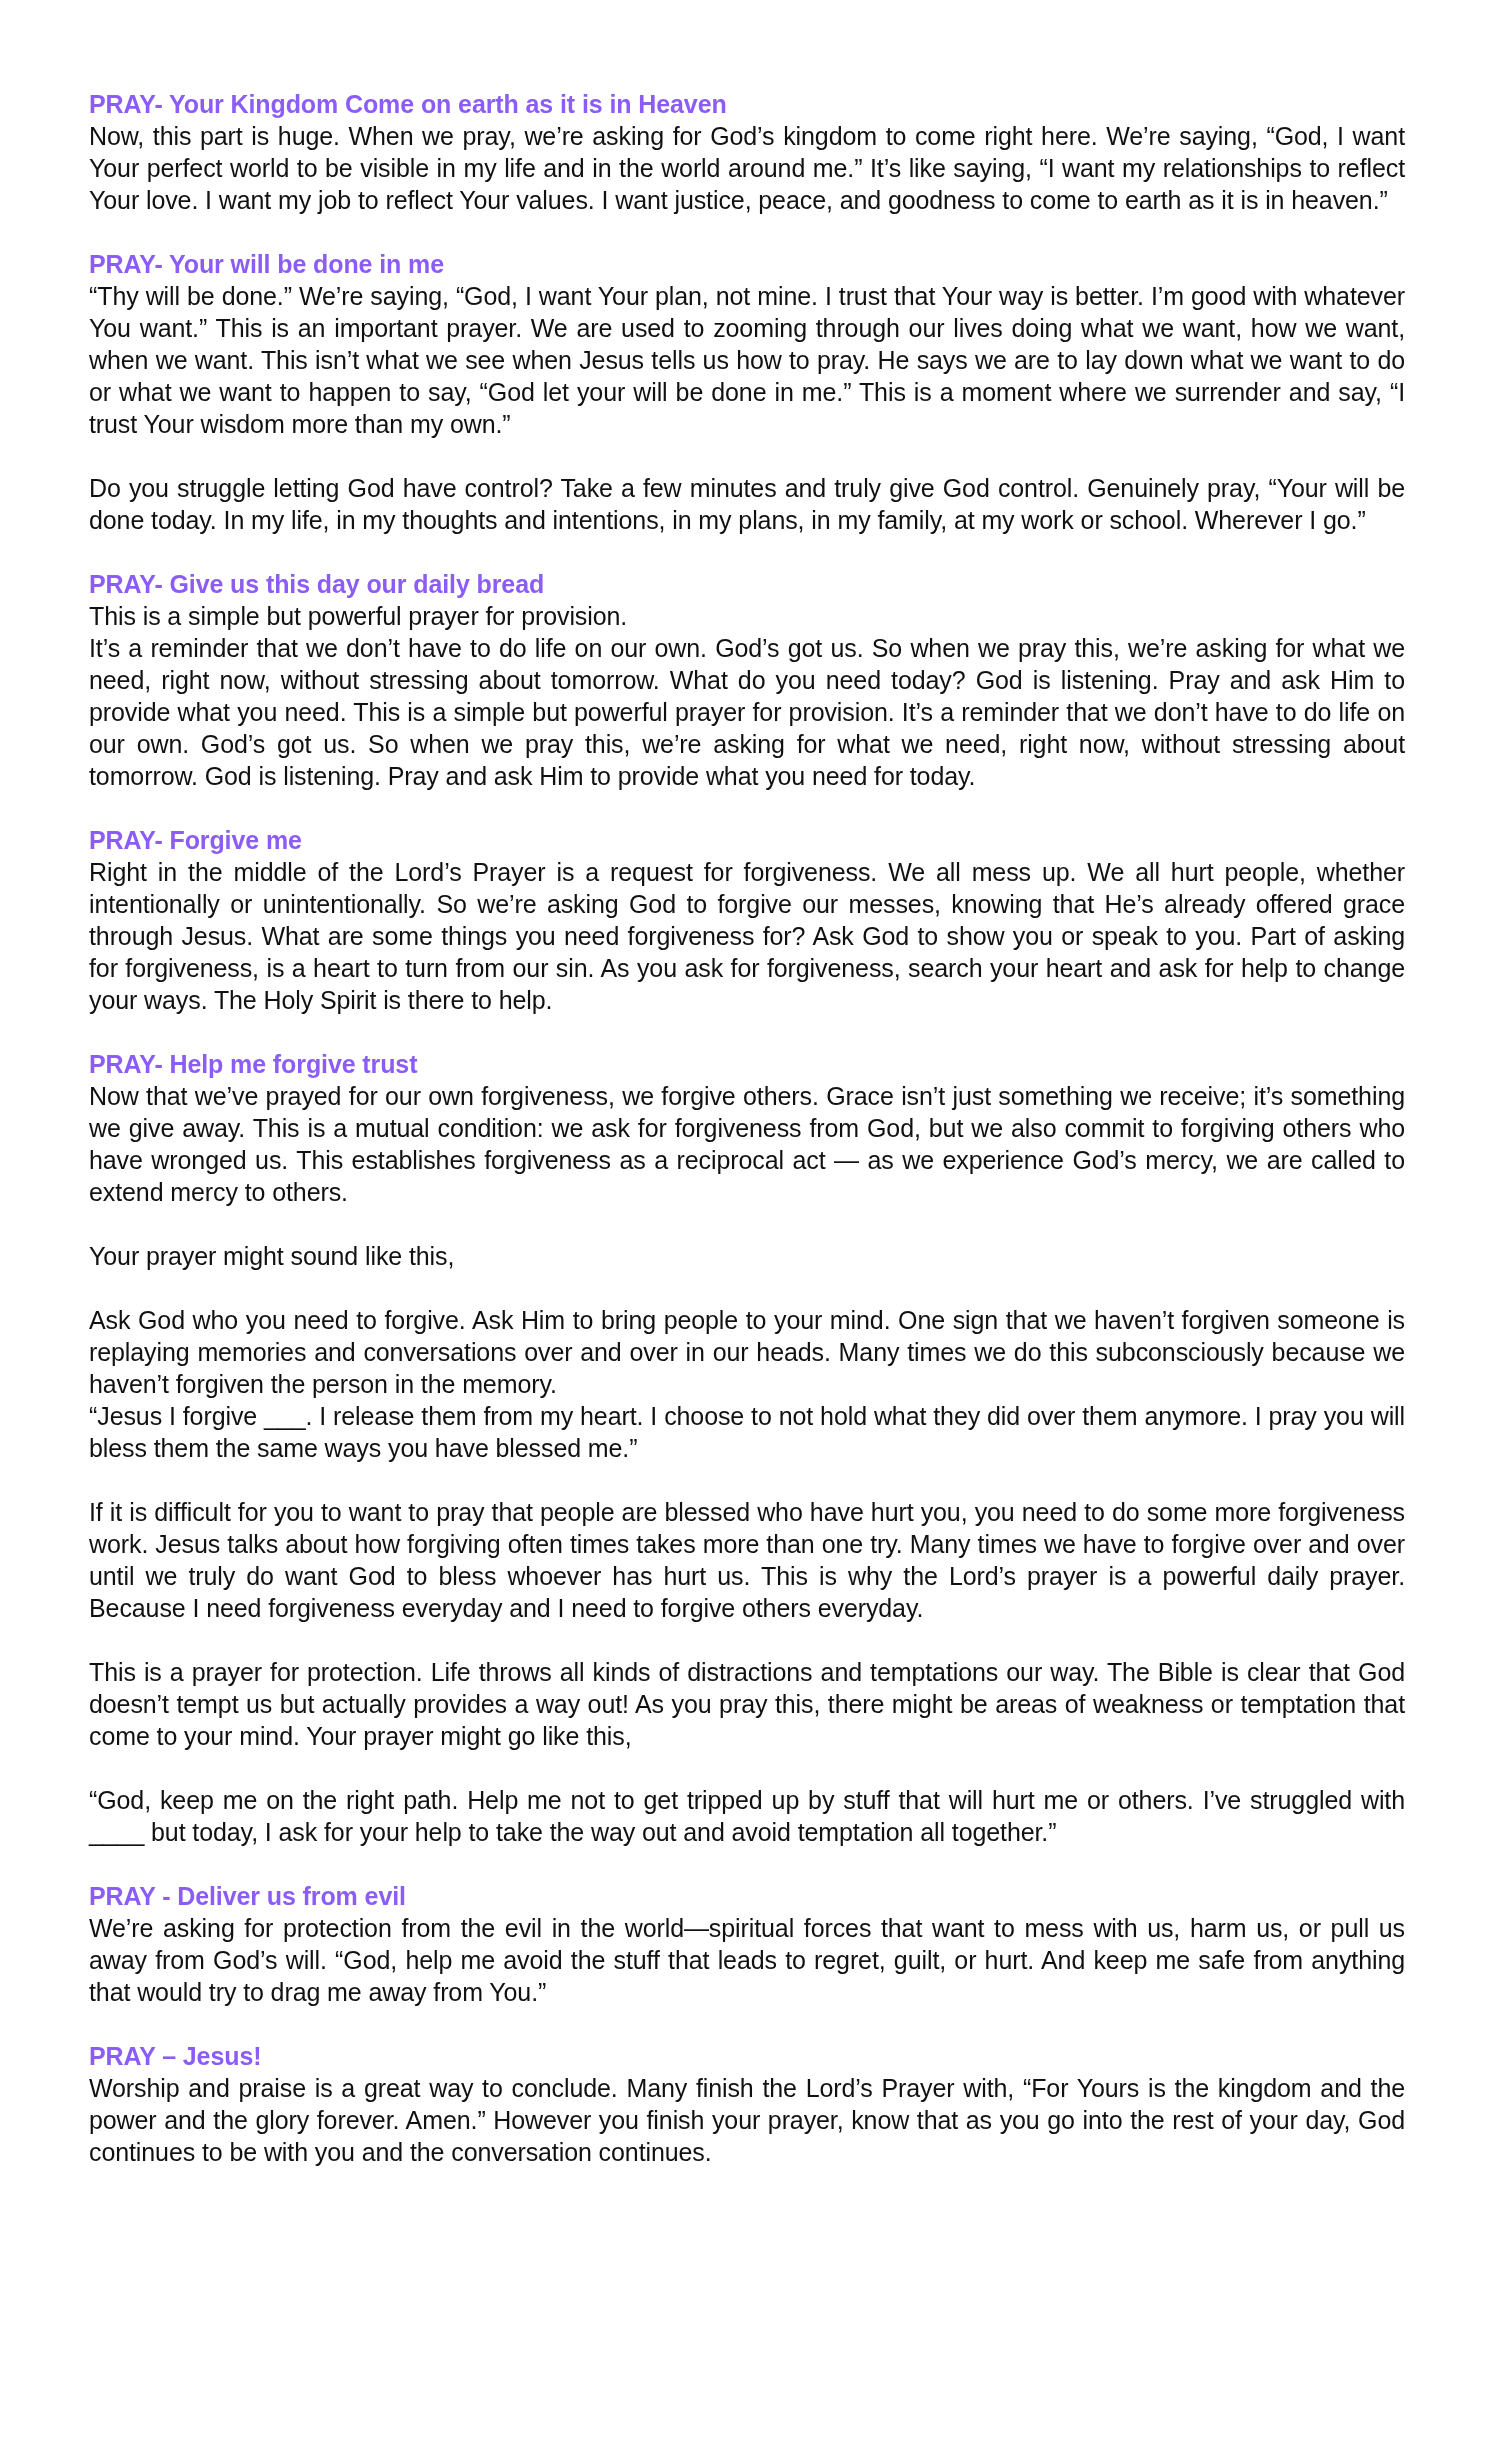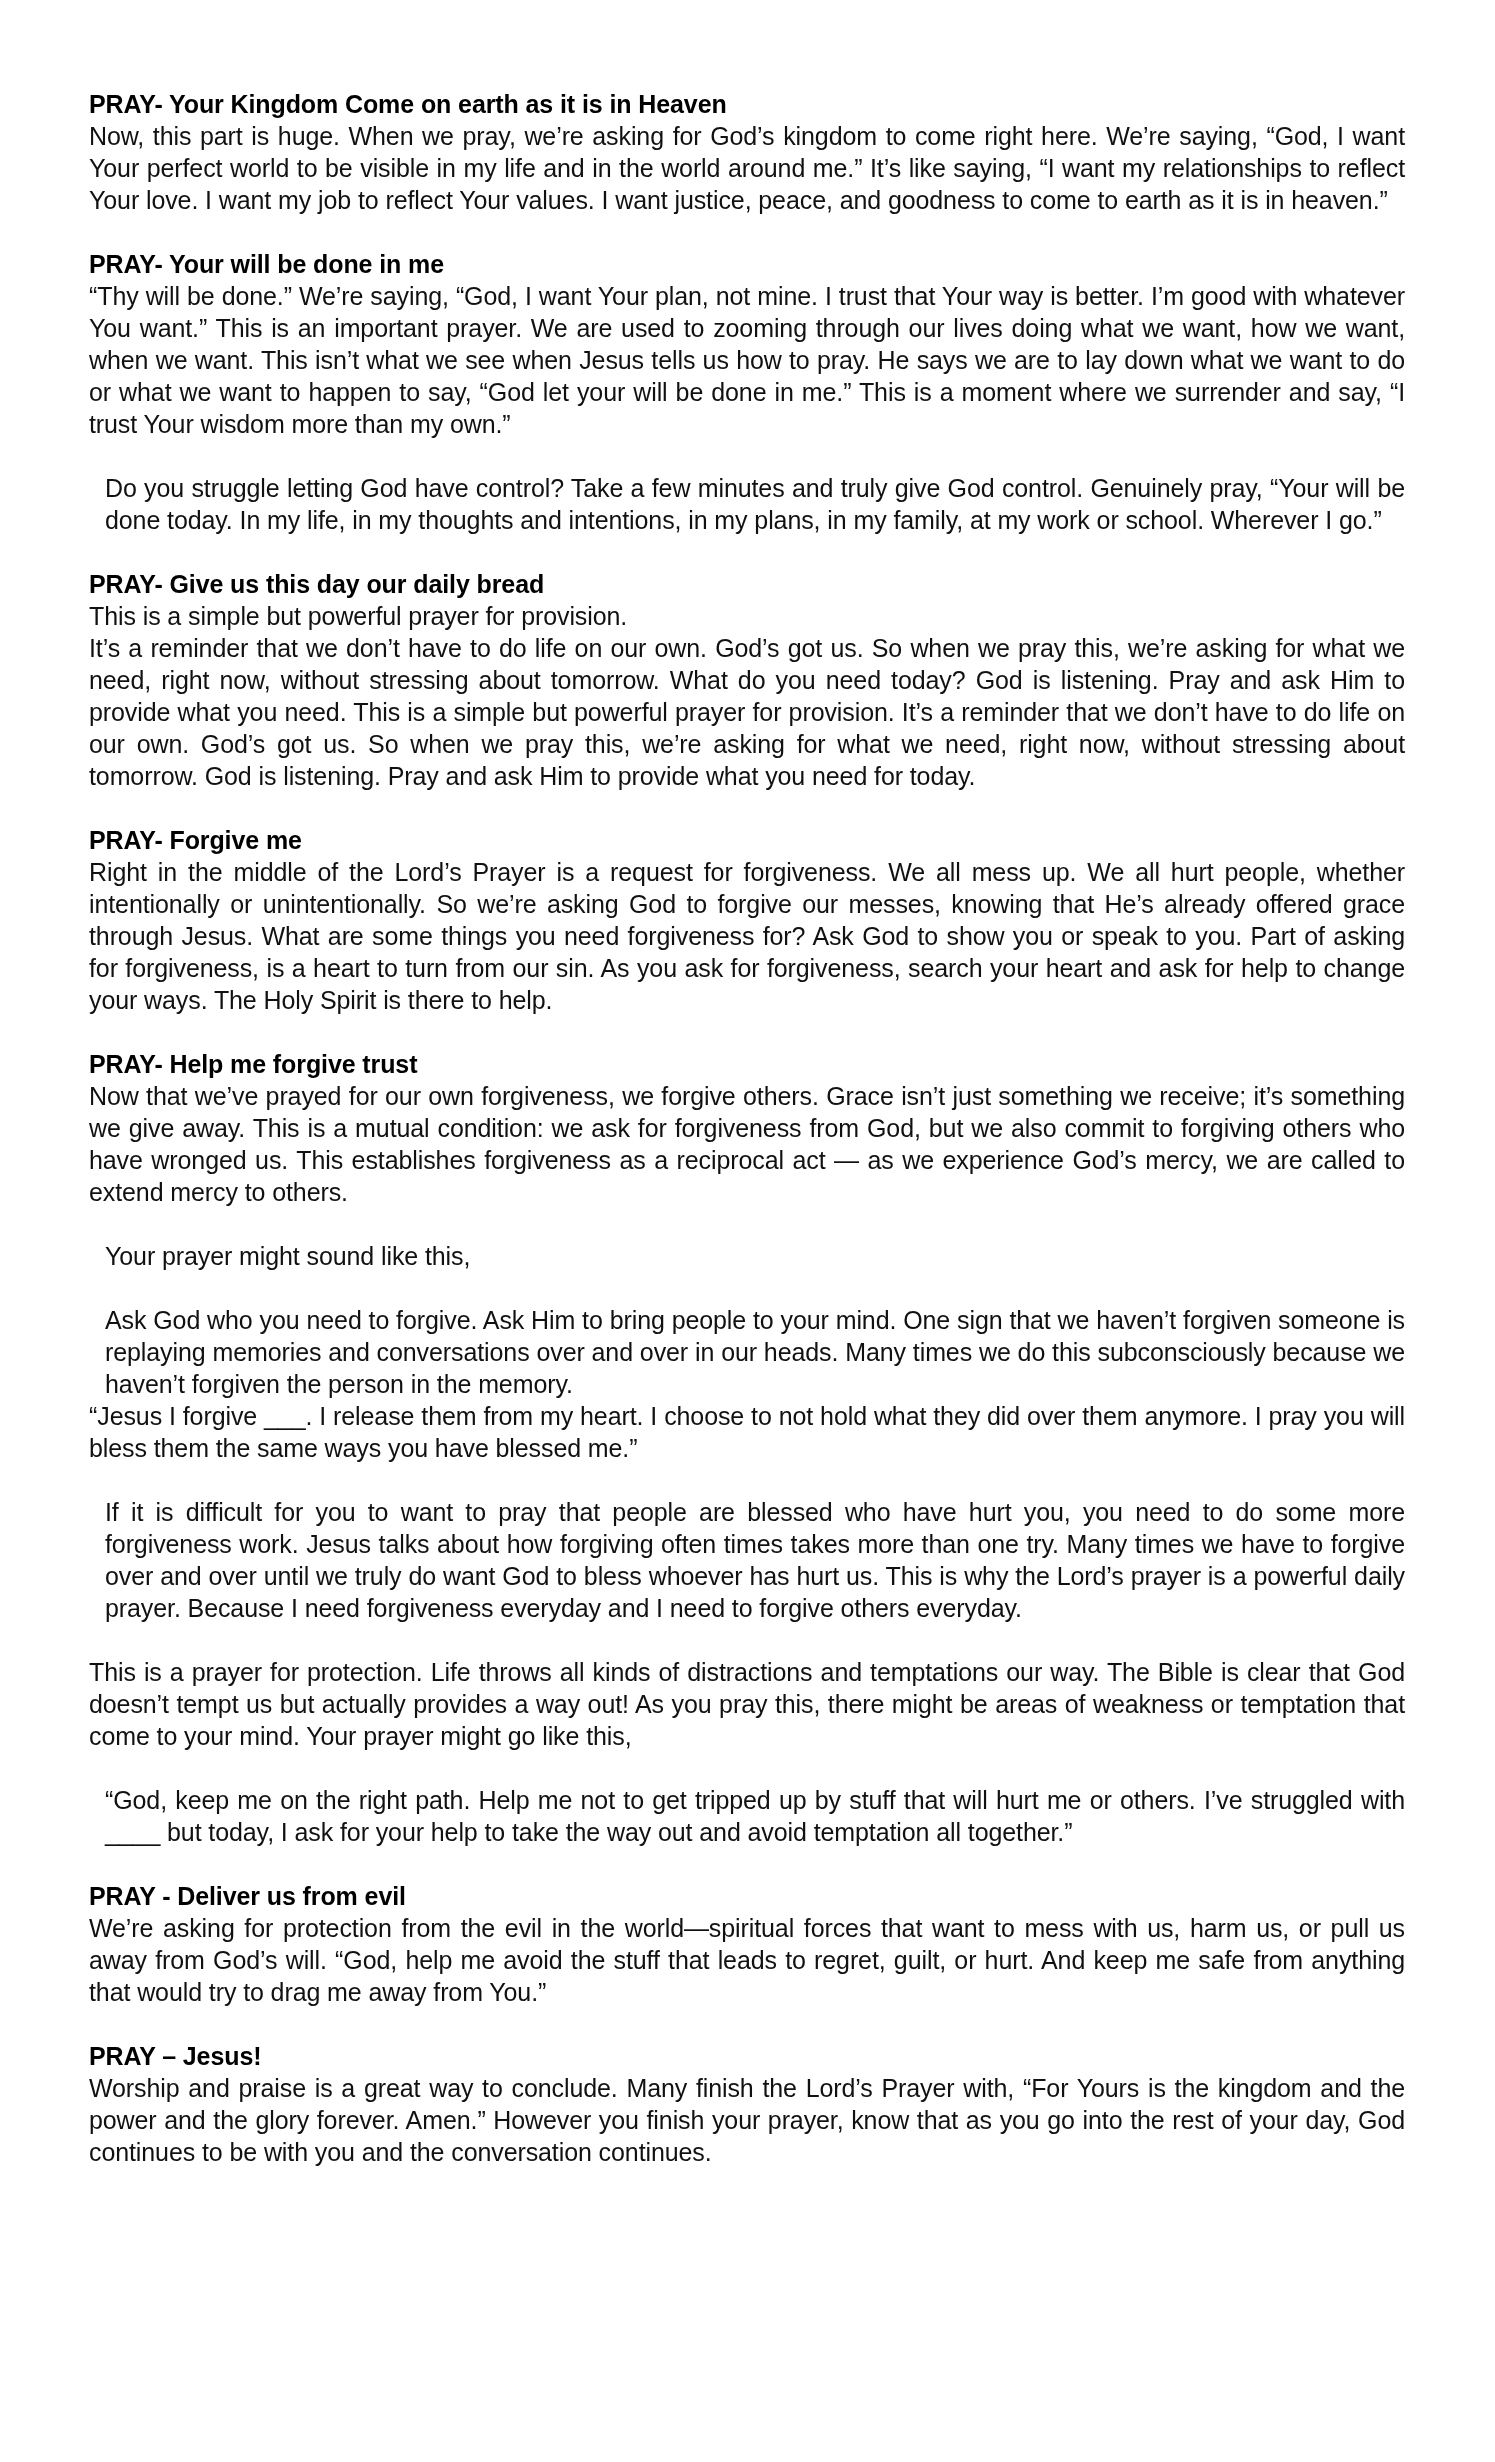--- a/index.html
+++ b/index.html
@@ -11,31 +11,31 @@
     width: 1316px;
     font-family: "Liberation Sans", "DejaVu Sans", sans-serif;
     color: #111111;
     font-size: 25px;
     line-height: 32px;
     letter-spacing: -0.1px;
   }
   .section { margin: 0 0 32px 0; }
   .heading {
     font-weight: bold;
-    color: #000000;
+    color: #8b5cf6;
     margin: 0;
     font-size: 25px;
     line-height: 32px;
   }
   .para {
     margin: 0;
     text-align: justify;
     text-align-last: left;
   }
-  .para + .para.gap { margin-top: 32px; margin-left: 16px; }
+  .para + .para.gap { margin-top: 32px; }
   .para.line { text-align: center; }
 </style>
 </head>
 <body>
 
 <div class="page">
 
   <section class="section">
     <h2 class="heading">PRAY- Your Kingdom Come on earth as it is in Heaven</h2>
     <p class="para">Now, this part is huge. When we pray, we’re asking for God’s kingdom to come right here. We’re saying, “God, I want Your perfect world to be visible in my life and in the world around me.” It’s like saying, “I want my relationships to reflect Your love. I want my job to reflect Your values. I want justice, peace, and goodness to come to earth as it is in heaven.”</p>

